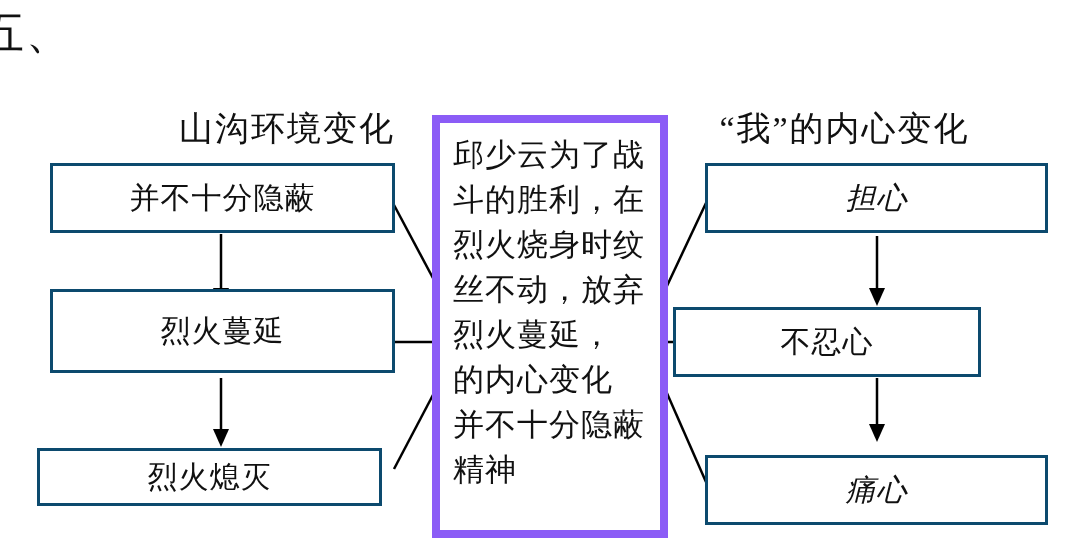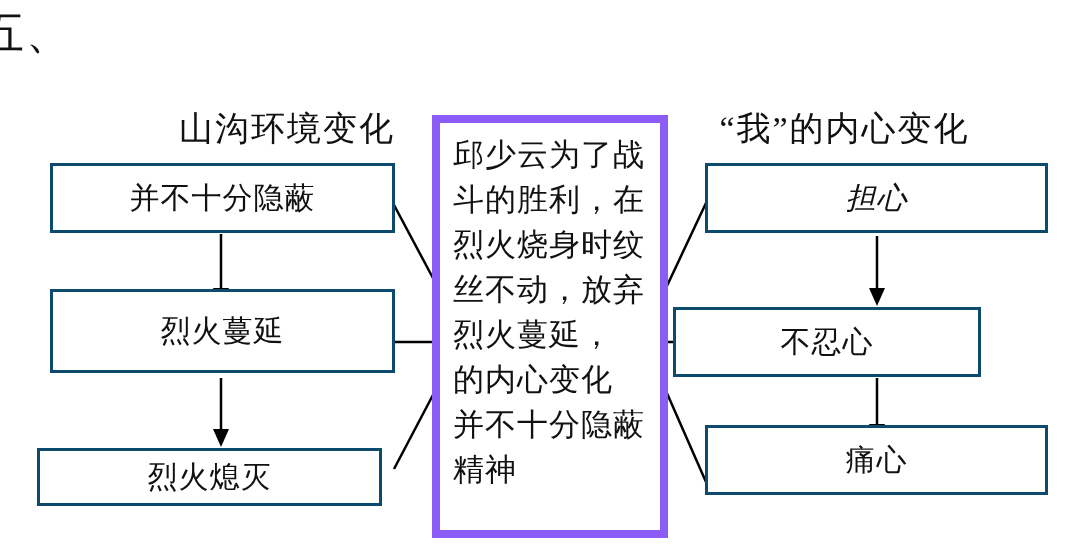--- a/index.html
+++ b/index.html
@@ -115,15 +115,15 @@
     <div>烈火烧身时纹</div>
     <div>丝不动，放弃</div>
     <div>烈火蔓延，</div>
     <div>的内心变化</div>
     <div>并不十分隐蔽</div>
     <div>精神</div>
   </div>
 
   <div class="box" style="left:705px; top:163px; width:343px; height:70px;font-style:italic;">担心</div>
   <div class="box" style="left:673px; top:307px; width:308px; height:70px;">不忍心</div>
-  <div class="box" style="left:705px; top:425px; width:343px; height:70px;">痛心</div>
+  <div class="box" style="left:705px; top:455px; width:343px; height:70px;font-style:italic;">痛心</div>
 
 </div>
 
 </body></html>

